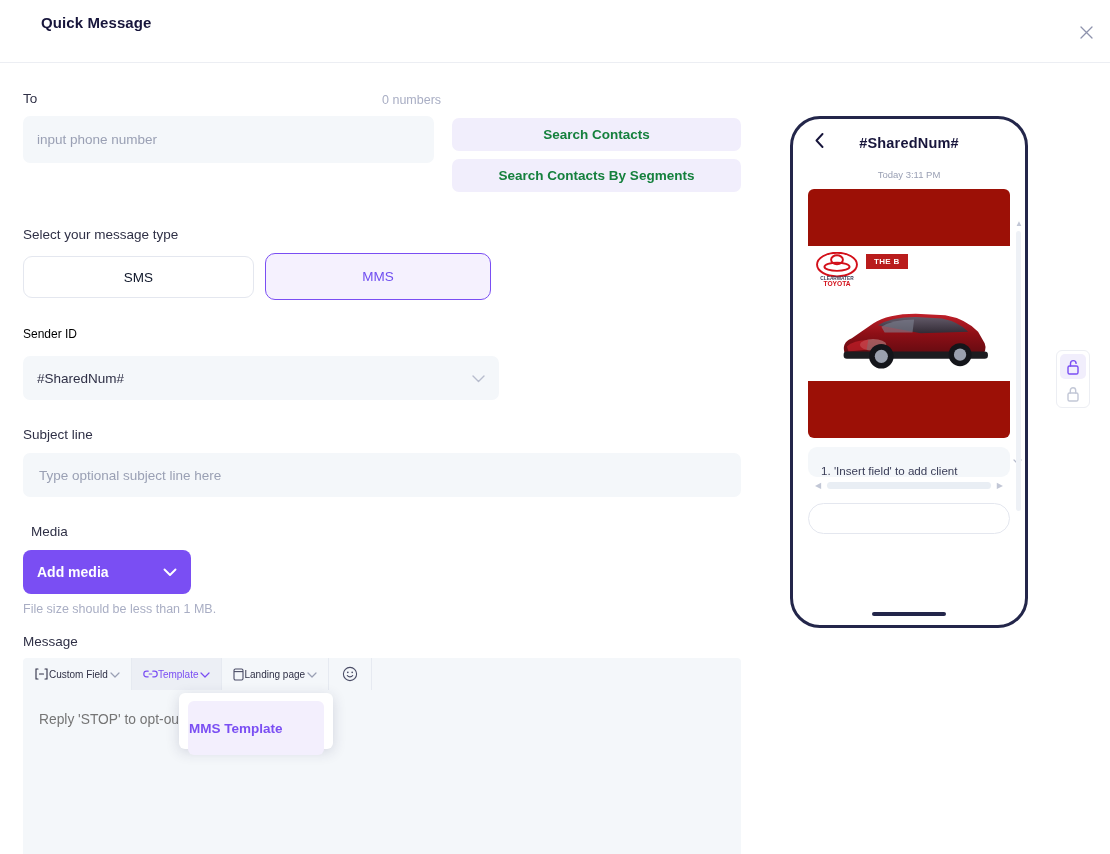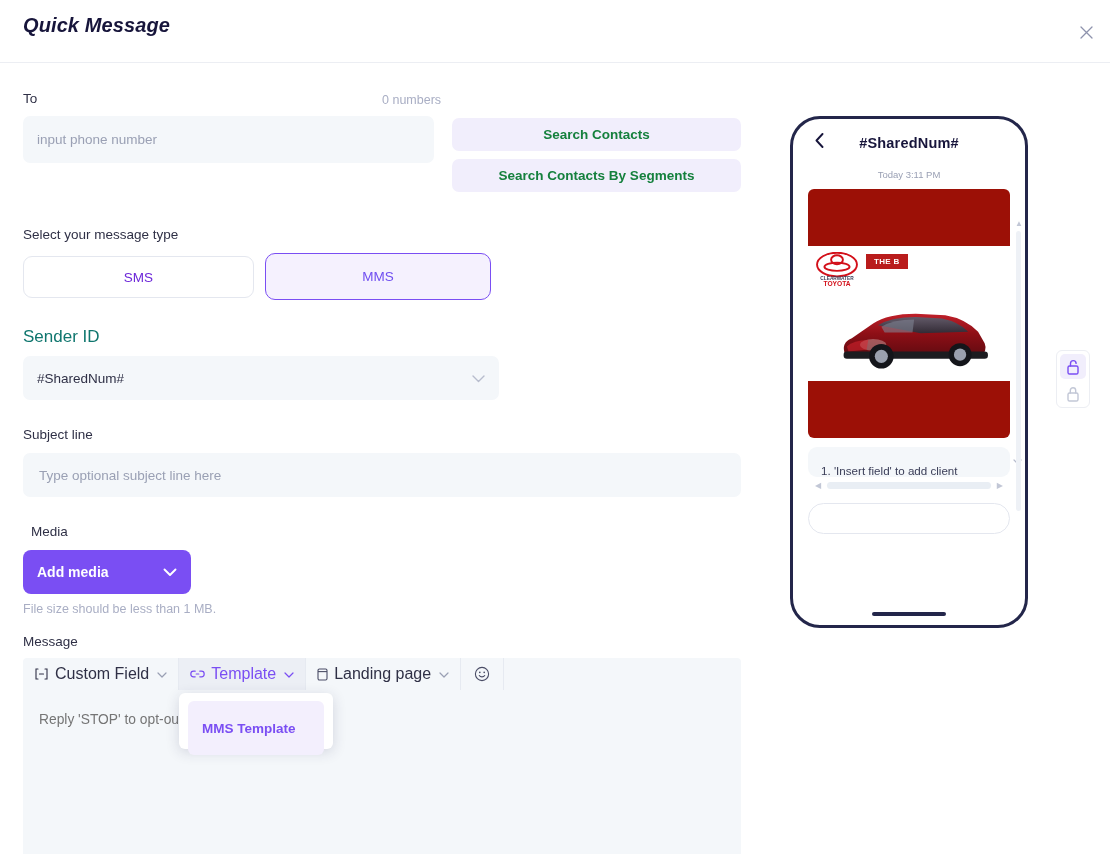--- a/index.html
+++ b/index.html
@@ -11,22 +11,22 @@
     overflow: hidden;
   }
   .page { position: relative; width: 1110px; height: 854px; background:#fff; }
 
   
   .modal-header {
     position: absolute; top: 0; left: 0; width: 1110px; height: 63px;
     border-bottom: 1px solid #eceef3; background:#fff;
   }
   .modal-title {
-    position: absolute; left: 23px; top: 14px;
-    font-size: 20px; font-weight: 700; color: #17153b; letter-spacing: .1px; font-style: italic;
+    position: absolute; left: 41px; top: 14px;
+    font-size: 15px; font-weight: 700; color: #17153b; letter-spacing: .1px;
   }
   .close-btn {
     position: absolute; right: 12px; top: 20px;
     width: 24px; height: 24px; cursor: pointer;
     display:flex; align-items:center; justify-content:center;
     color:#8e93ad; font-size: 18px; line-height:1;
     font-family:"Liberation Sans", sans-serif; font-weight:300;
   }
 
   
@@ -52,33 +52,33 @@
     font-family:"Liberation Sans", sans-serif;
     display:flex; align-items:center; justify-content:center;
   }
   .search-contacts { position:absolute; left:429px; top:55px; width:289px; height:33px; }
   .search-segments { position:absolute; left:429px; top:96px; width:289px; height:33px; }
 
   .lbl-msgtype { position:absolute; left:0; top:164px; font-size:13.5px; color:#2f3046; }
   .type-sms {
     position:absolute; left:0; top:193px; width:231px; height:42px;
     background:#fff; border:1px solid #e4e7ef; border-radius:9px;
-    color:#6d28d9; font-size:13.5px; cursor:pointer;
+    color:#0f172a; font-size:13.5px; cursor:pointer;
     display:flex; align-items:center; justify-content:center;
     font-family:"Liberation Sans", sans-serif;
   }
   .type-mms {
     position:absolute; left:242px; top:190px; width:226px; height:47px;
     background:#f5f1fe; border:1.6px solid #7a4ef3; border-radius:10px;
     color:#6f4ef0; font-size:13.5px; cursor:pointer;
     display:flex; align-items:center; justify-content:center;
     font-family:"Liberation Sans", sans-serif;
   }
 
-  .lbl-sender { position:absolute; left:0; top:264px; font-size:17px; color:#0f766e; }
+  .lbl-sender { position:absolute; left:0; top:264px; font-size:12px; color:#000000; }
   .sender-select {
     position:absolute; left:0; top:293px; width:476px; height:44px;
     background:#f4f7fa; border-radius:7px; cursor:pointer;
     display:flex; align-items:center; padding: 0 14px;
     font-size:13.5px; color:#2f3046;
   }
   .sender-select .chev { margin-left:auto; color:#b7bccd; }
 
   .lbl-subject { position:absolute; left:0; top:364px; font-size:13.5px; color:#2f3046; }
   .subject-wrap { position:absolute; left:0; top:390px; width:718px; }
@@ -97,40 +97,40 @@
 
   .lbl-message { position:absolute; left:0; top:571px; font-size:13.5px; color:#2f3046; }
 
   
   .toolbar {
     position:absolute; left:0; top:595px; width:718px; height:32px;
     background:#f4f7fa; border-radius:4px 4px 0 0;
     display:flex; align-items:stretch; overflow:visible;
   }
   .tb-item {
-    display:flex; align-items:center; gap:6px;
-    padding: 0 11px; font-size:16px; color:#2f3046;
+    display:flex; align-items:center; 
+    padding: 0 11px; font-size:10px; color:#2f3046;
     border-right:1px solid #e6eaf1; cursor:pointer;
     position:relative; white-space:nowrap;
   }
   .tb-item.active { background:#eceff5; color:#7a4ef3; }
   .tb-item .chev { color:#9aa0b4; font-size:11px; margin-left:2px; }
   .tb-item.active .chev { color:#7a4ef3; }
   .tb-icon { display:inline-flex; align-items:center; }
   .tb-emoji { padding: 0 13px; border-right:1px solid #e6eaf1; display:flex; align-items:center; cursor:pointer;}
 
   .tpl-dropdown {
     position:absolute; left:179px; top:693px; width:154px; height:56px;
     background:#fff; border-radius:6px; padding:8px 9px;
     box-shadow: 0 3px 14px rgba(40,40,80,.16);
     z-index: 20;
   }
   .tpl-item {
     background:#f3effd; color:#7a4ef3; border-radius:6px;
-    height:54px; display:flex; align-items:center; padding-left:14px;
+    height:54px; display:flex; align-items:center; padding-left:1px;
     font-size:13.5px; font-weight:600; cursor:pointer;
   }
 
   .msg-area {
     position:absolute; left:0; top:627px; width:718px; height:187px;
     background:#f4f7fa; border:none; resize:none; outline:none;
     padding: 22px 16px; font-size:13.8px; color:#9aa0b4;
     font-family:"Liberation Sans", sans-serif;
   }
 

